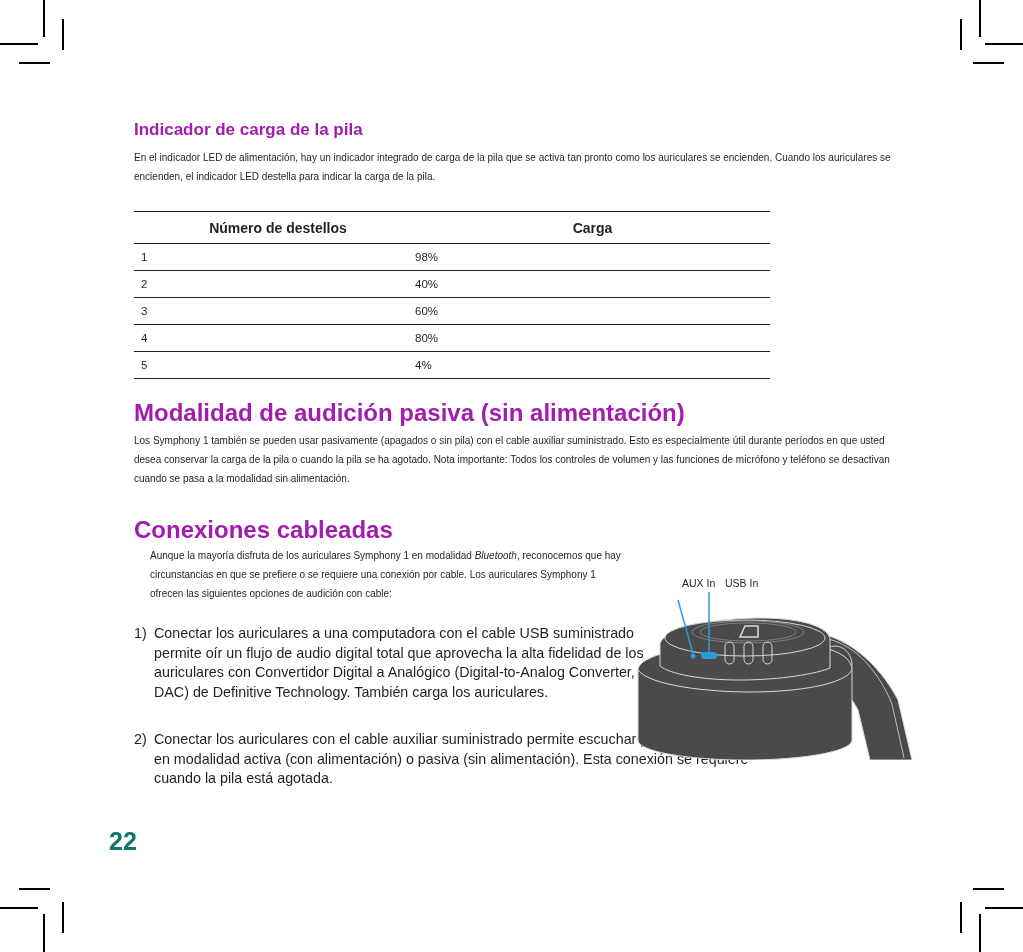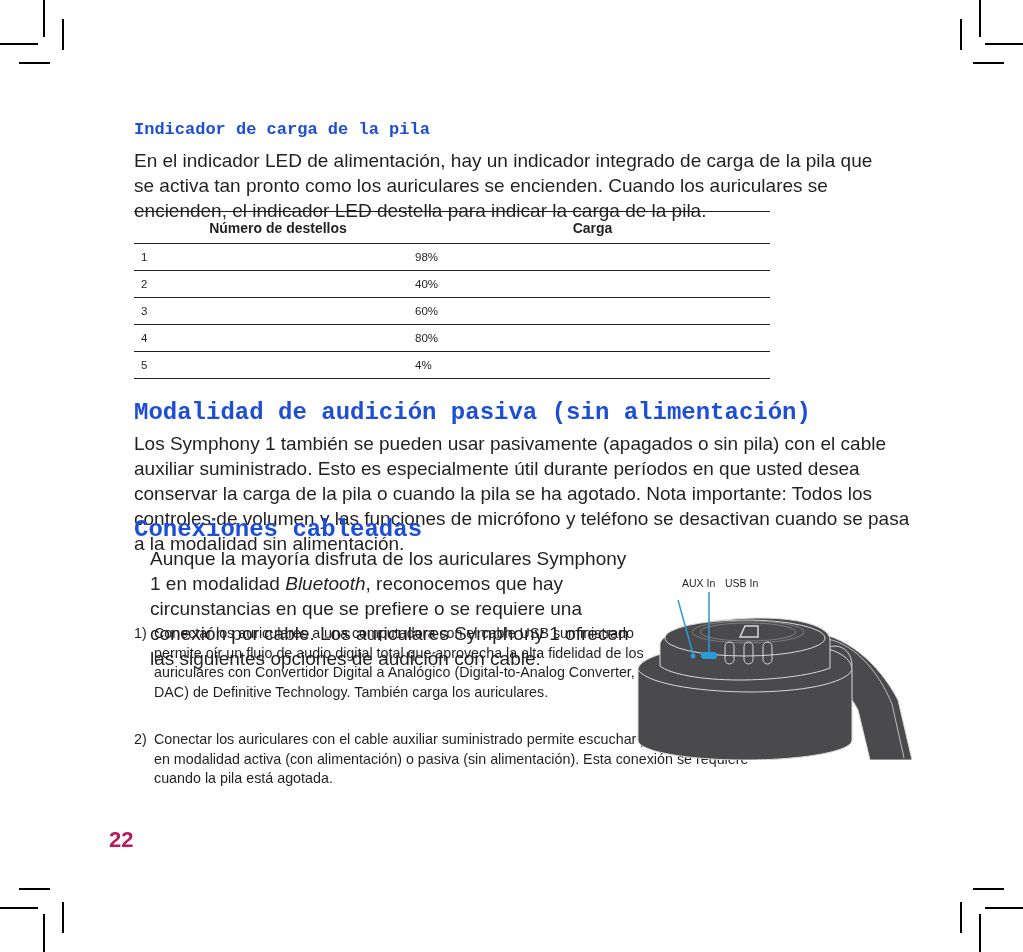--- a/index.html
+++ b/index.html
@@ -1,38 +1,38 @@
 <!DOCTYPE html>
 <html><head>
 <meta charset="utf-8">
 <style>
   html, body { margin:0; padding:0; }
   body { width:1023px; height:952px; position:relative; background:#ffffff; overflow:hidden;
          font-family:"Liberation Sans", sans-serif; color:#231f20; }
   .crop { position:absolute; background:#000; }
   .content { position:absolute; left:134px; top:116px; width:780px; }
-  h2 { margin:0; color:#1d4ed8; font-weight:bold; font-family:Liberation Mono, monospace; }
+  h2 { margin:0; color:#a21caf; font-weight:bold; font-family:Liberation Sans, sans-serif; }
   h2.h-sm { font-size:17px; }
   h2.h-lg { font-size:24px; }
-  p { margin:0; font-size:19px; line-height:25px; }
+  p { margin:0; font-size:10px; line-height:19px; }
   .t1 { position:absolute; top:4px; left:0; }
   .p1 { position:absolute; top:32px; left:0; width:760px; }
   table { position:absolute; top:95px; left:0; width:636px; border-collapse:collapse; }
   table th { text-align:center; font-size:14px; font-weight:bold; height:31px; padding:0; border-top:1.2px solid #231f20; border-bottom:1px solid #231f20; }
   table td { font-size:11.5px; height:26px; padding:0; border-bottom:1px solid #231f20; }
   table .c1 { width:274px; padding-left:7px; }
   .t2 { position:absolute; top:283px; left:0; }
   .p2 { position:absolute; top:315px; left:0; width:780px; }
   .t3 { position:absolute; top:400px; left:0; }
   .p3 { position:absolute; top:430px; left:16px; width:480px; }
   .list { position:absolute; top:508px; left:0; width:520px; }
   .li { display:flex; font-size:14.3px; line-height:19.5px; }
   .li .num { width:20px; flex:none; }
   .li2 { position:absolute; top:614px; left:0; width:640px; }
-  .pagenum { position:absolute; left:109px; top:827px; font-size:22px; font-weight:bold; color:#be185d; }
+  .pagenum { position:absolute; left:109px; top:827px; font-size:25px; font-weight:bold; color:#0f766e; }
   .fig { position:absolute; left:620px; top:570px; width:300px; height:190px; }
   .fig-label { position:absolute; font-size:10.5px; color:#231f20;margin-left:30px; }
 </style>
 </head>
 <body>
 
 <div class="crop" style="left:43px;top:0;width:2px;height:37px"></div>
 <div class="crop" style="left:0;top:43px;width:38px;height:2px"></div>
 <div class="crop" style="left:62px;top:19px;width:2px;height:31px"></div>
 <div class="crop" style="left:19px;top:62px;width:31px;height:2px"></div>

